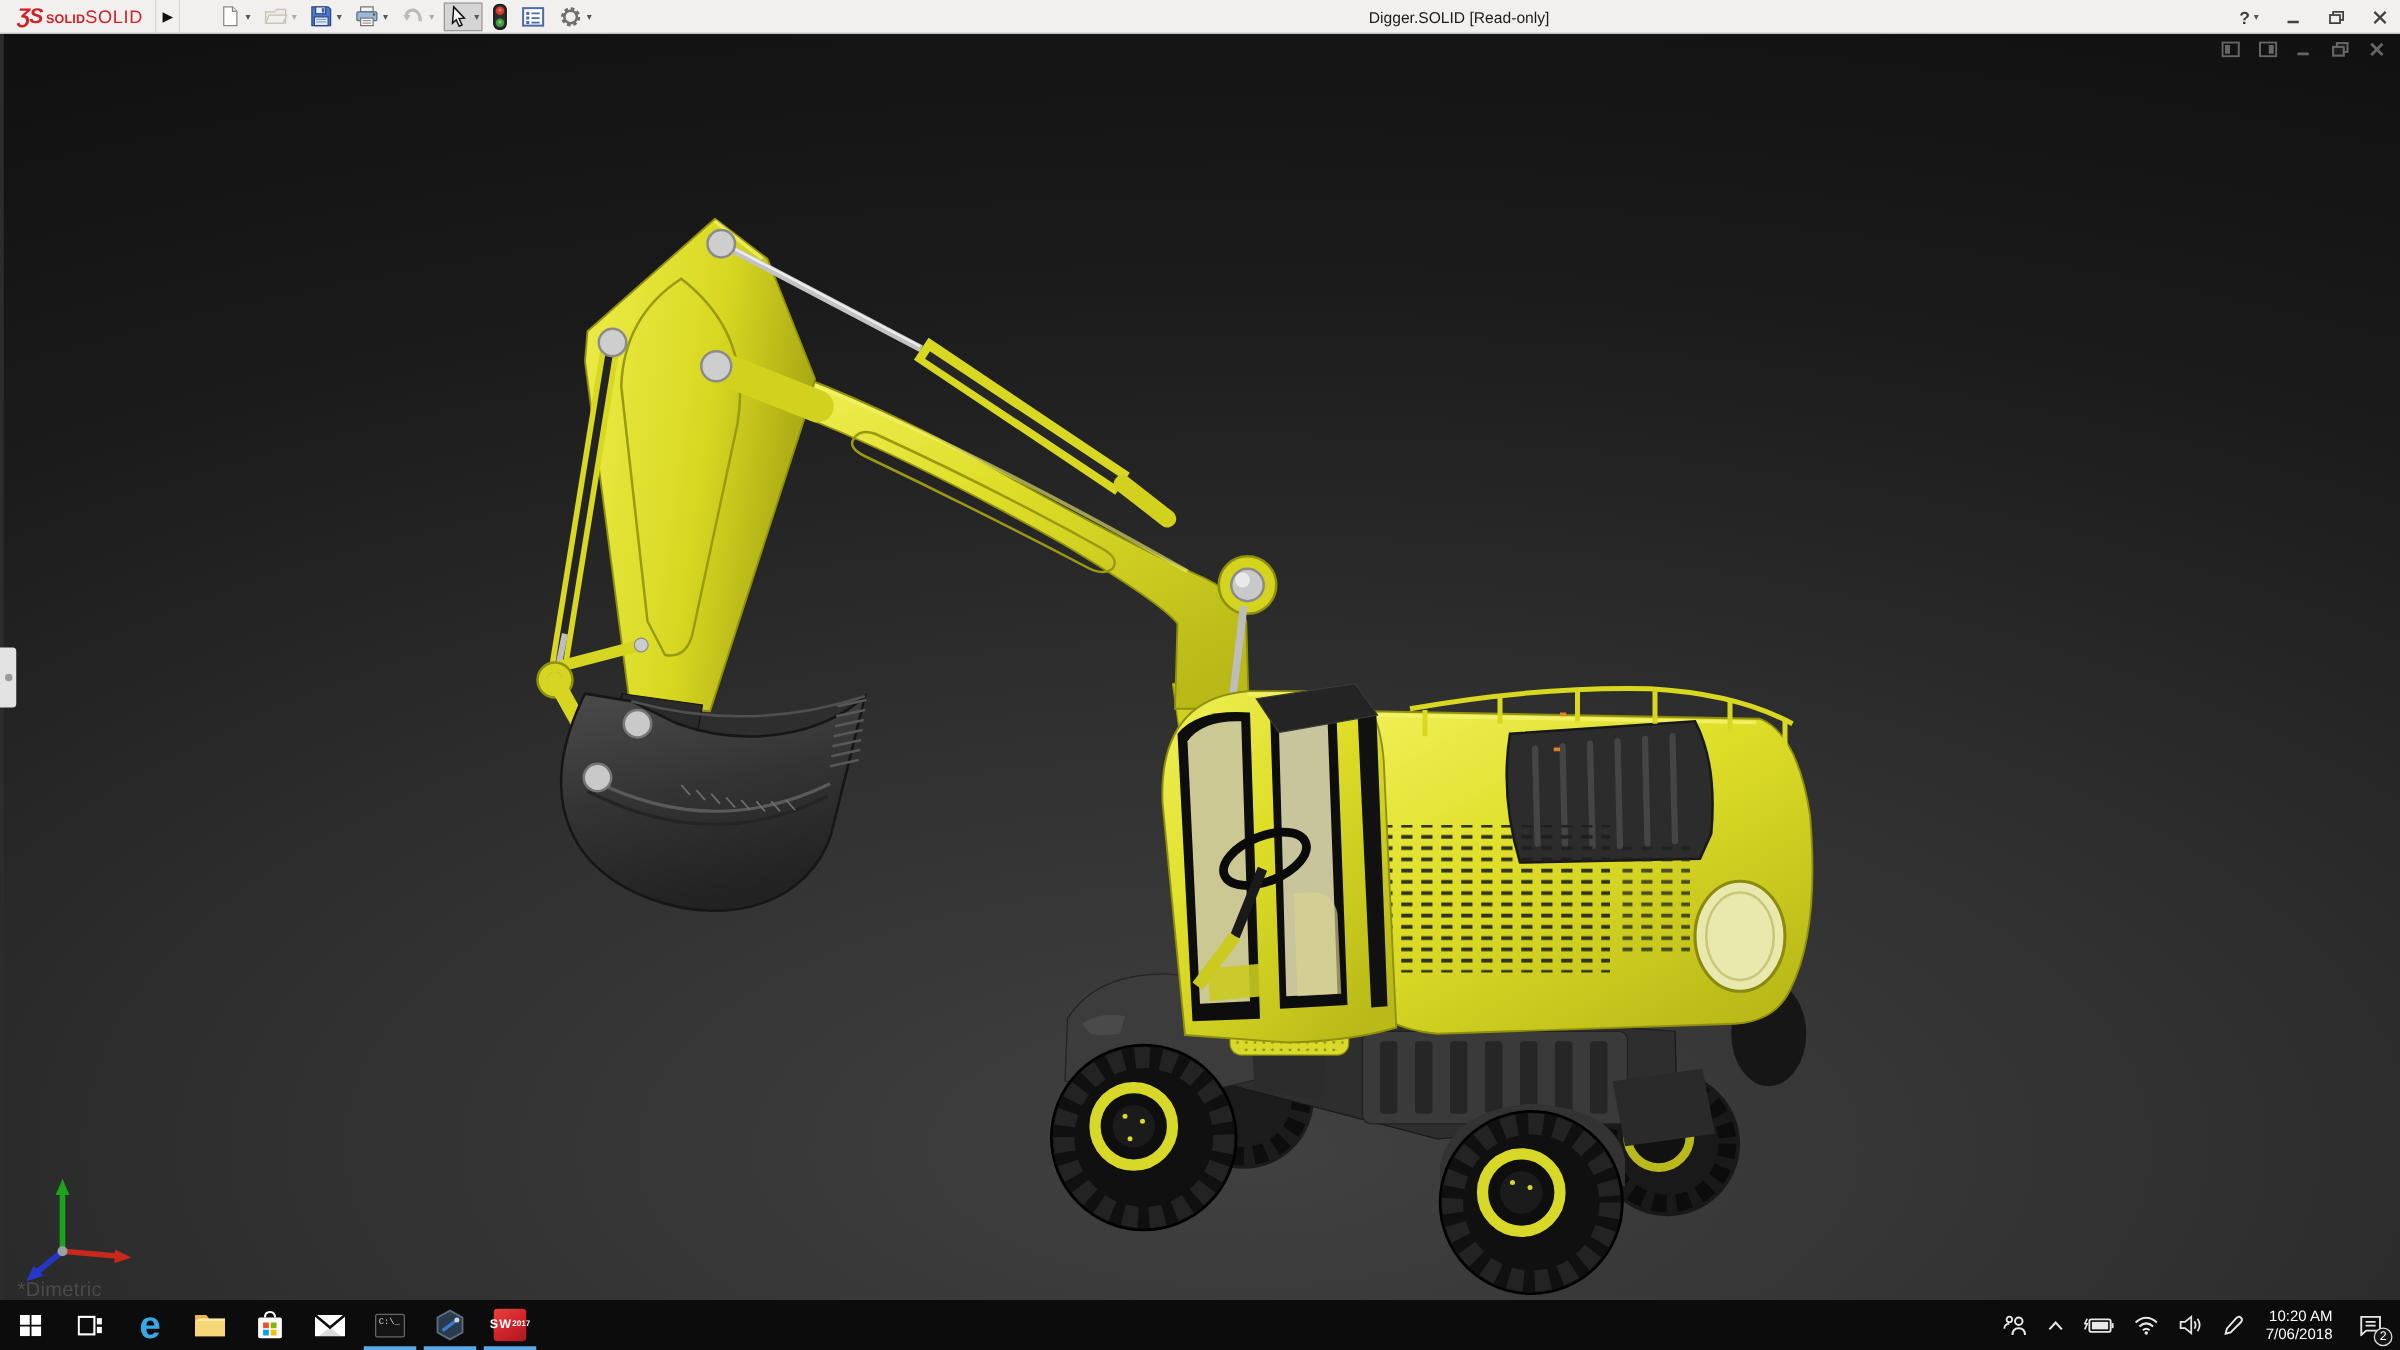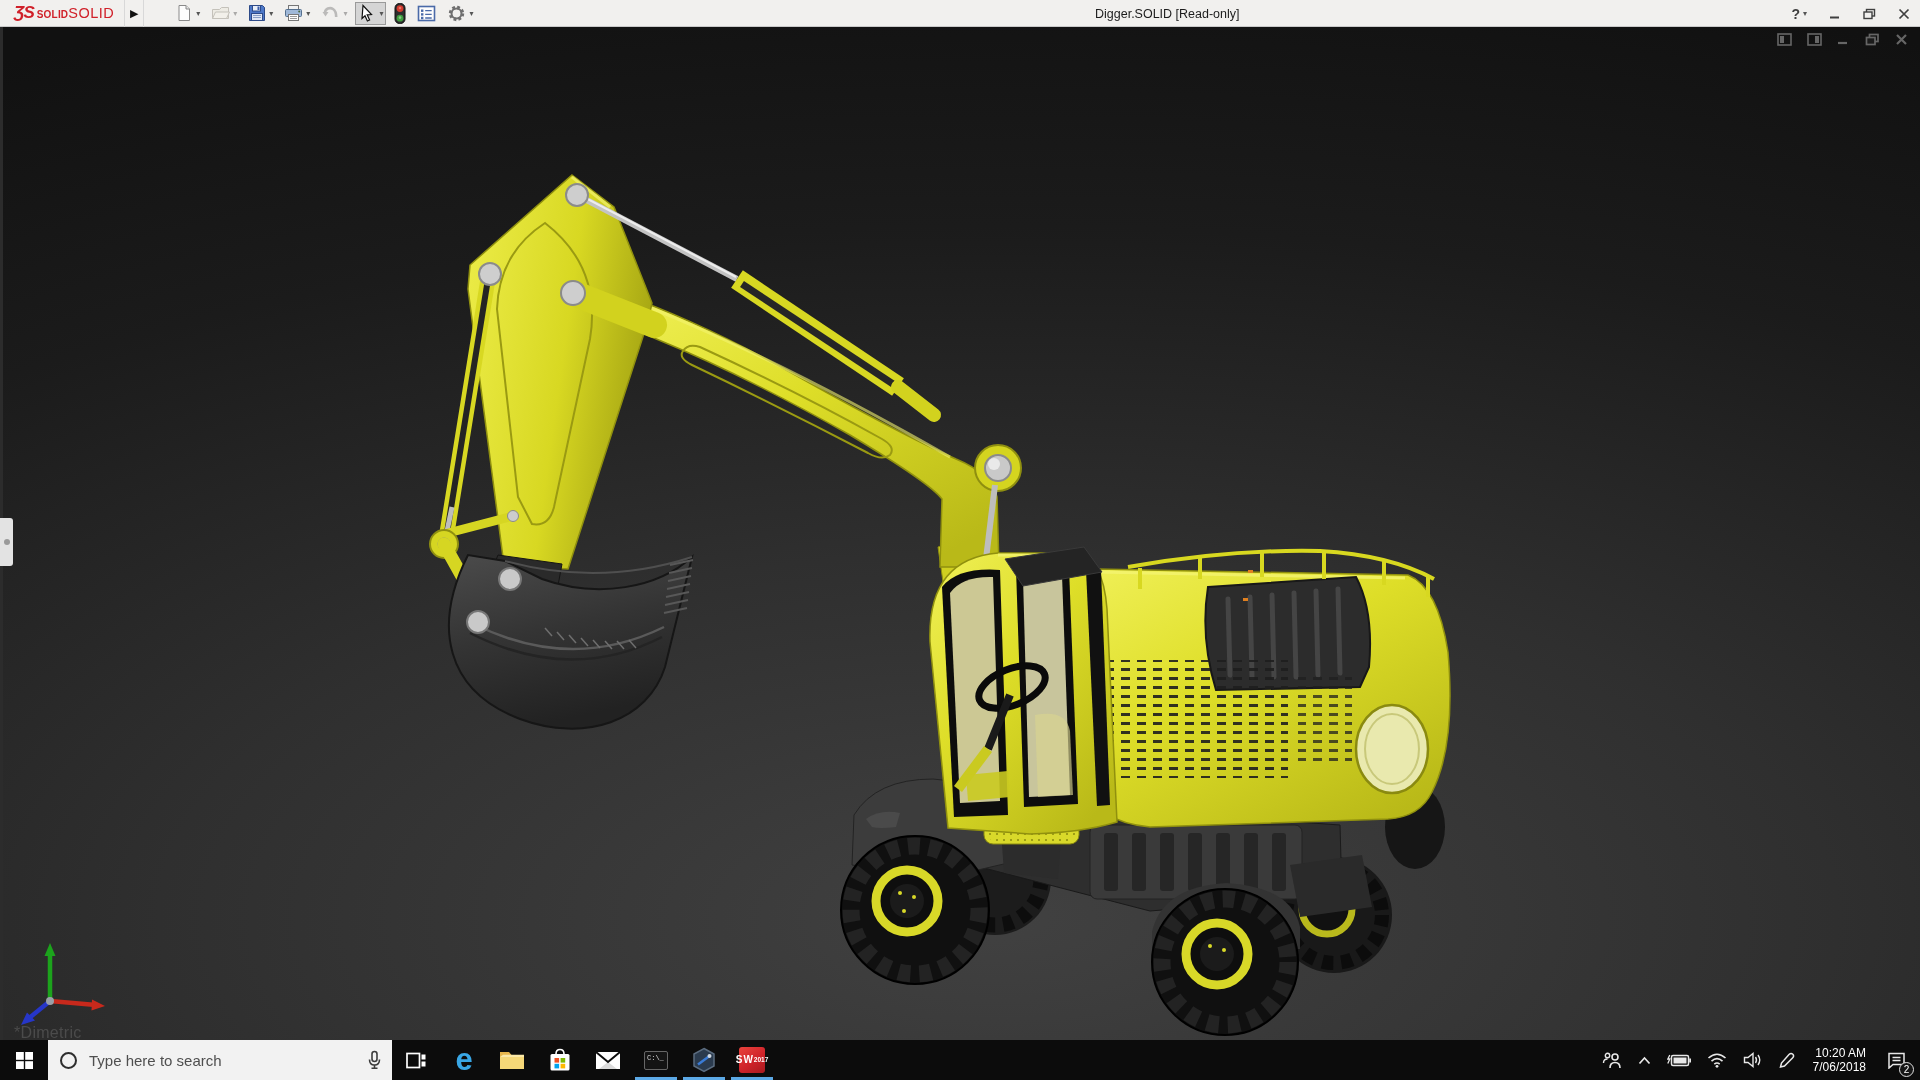--- a/index.html
+++ b/index.html
@@ -427,29 +427,20 @@
 <div class="taskbar">
   <div class="tb-start">
     <svg width="17" height="17" viewBox="0 0 17 17">
       <rect x="0" y="0" width="7.8" height="7.8" fill="#fff"></rect>
         <rect x="9.2" y="0" width="7.8" height="7.8" fill="#fff"></rect>
       <rect x="0" y="9.2" width="7.8" height="7.8" fill="#fff"></rect>
         <rect x="9.2" y="9.2" width="7.8" height="7.8" fill="#fff"></rect>
     </svg>
   </div>
 
-  <div class="search">
-    <div class="cortana-ring"></div>
-    <input type="text" placeholder="Type here to search" style="">
-    <svg width="15" height="20" viewBox="0 0 15 20">
-      <rect x="5" y="1.5" width="5" height="10" rx="2.5" fill="none" stroke="#3c3c3c" stroke-width="1.6"></rect>
-      <path d="M2.5 9.5 Q2.5 15 7.5 15 Q12.5 15 12.5 9.5" fill="none" stroke="#3c3c3c" stroke-width="1.6"></path>
-      <path d="M7.5 15 L7.5 18 M4.5 18.2 L10.5 18.2" stroke="#3c3c3c" stroke-width="1.6"></path>
-    </svg>
-  </div>
 
   <div class="app-btn">
     <svg width="20" height="17" viewBox="0 0 20 17">
       <rect x="1" y="1.5" width="12.5" height="14" fill="none" stroke="#fff" stroke-width="1.7"></rect>
       <rect x="15.5" y="2.5" width="4" height="5" fill="#fff"></rect>
       <rect x="15.5" y="9.5" width="4" height="5" fill="#fff"></rect>
     </svg>
   </div>
   <div class="app-btn">
     <span class="edge-e">e</span>

